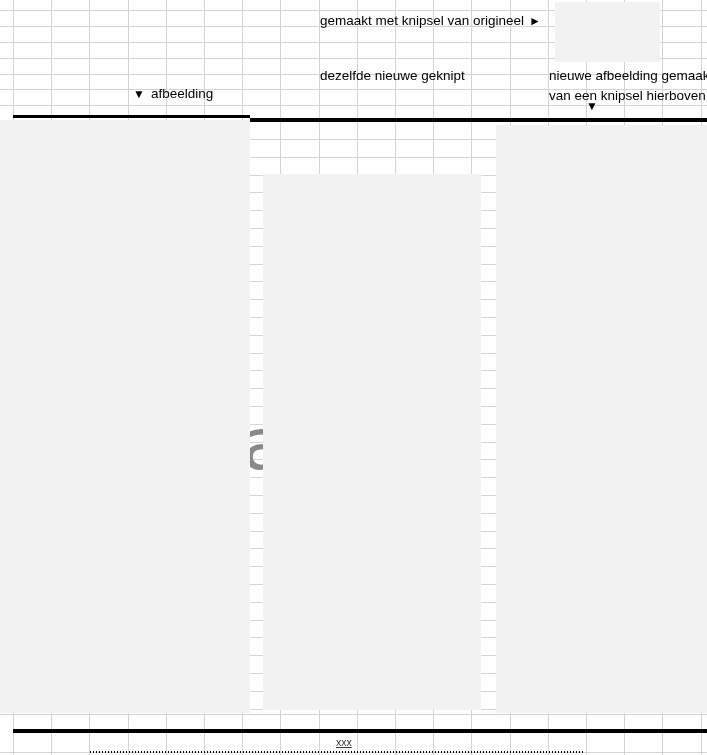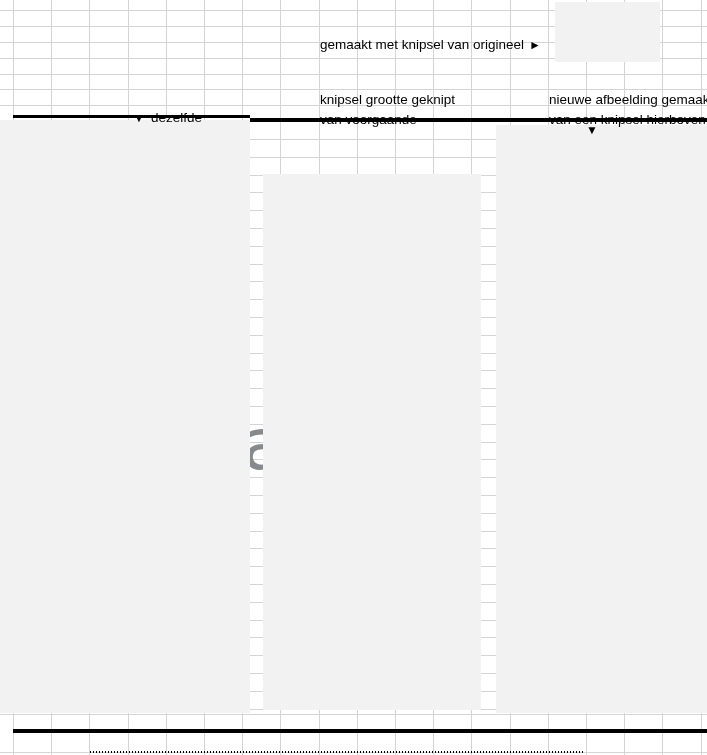--- a/index.html
+++ b/index.html
@@ -27,21 +27,21 @@
   .img-right{left:496px;top:125px;width:211px;height:588px;}
   .thumb{left:555px;top:2px;width:105px;height:60px;}
   
   .bar{background:#000;z-index:3;}
   .line-top-left{left:13px;top:115px;width:237px;height:3px;}
   .line-top-right{left:250px;top:118px;width:457px;height:4px;}
   .line-bottom{left:13px;top:729px;width:694px;height:4px;}
   .dotted{left:90px;top:751px;width:495px;height:2px;z-index:3;
     background-image:repeating-linear-gradient(to right,#000 0 1px,transparent 1px 3px);}
   
-  .txt{font-size:13.5px;line-height:16px;white-space:nowrap;z-index:4;margin-top:24px;}
+  .txt{font-size:13.5px;line-height:16px;white-space:nowrap;z-index:4;}
   .t-snip{left:231px;top:13px;width:310px;text-align:right;}
   .t-snip .arrow{margin-left:5px;font-size:12px;}
   .t-orig{left:133px;top:86px;}
   .t-orig .arrow{margin-right:6px;font-size:12px;}
   .t-same{left:320px;top:66px;line-height:19.5px;}
   .t-new{left:549px;top:66px;line-height:19.5px;}
   .t-down{left:586px;top:100px;font-size:12px;line-height:13px;}
   .t-xxx{left:336px;top:736px;font-size:10.5px;line-height:13px;color:#3a3a3a;text-decoration:underline;}
 </style>
 </head>
@@ -63,26 +63,25 @@
 <div class="abs bar line-top-left"></div>
 <div class="abs bar line-top-right"></div>
 <div class="abs bar line-bottom"></div>
 <div class="abs dotted"></div>
 
 <div class="abs txt t-snip">
   <span>gemaakt met knipsel van origineel</span><span class="arrow">►</span>
 </div>
 
 <div class="abs txt t-orig">
-  <span class="arrow">▼</span><span>dezelfde</span>
+  <span class="arrow">▼</span><span>afbeelding</span>
 </div>
 
 <div class="abs txt t-same">
-  <div>knipsel grootte geknipt</div>
-  <div>van voorgaande</div>
+  <div>dezelfde nieuwe geknipt</div>
 </div>
 
 <div class="abs txt t-new">
   <div>nieuwe afbeelding gemaakt</div>
   <div>van een knipsel hierboven</div>
 </div>
 
 <div class="abs txt t-down">▼</div>
 
 <div class="abs txt t-xxx">xxx</div>

